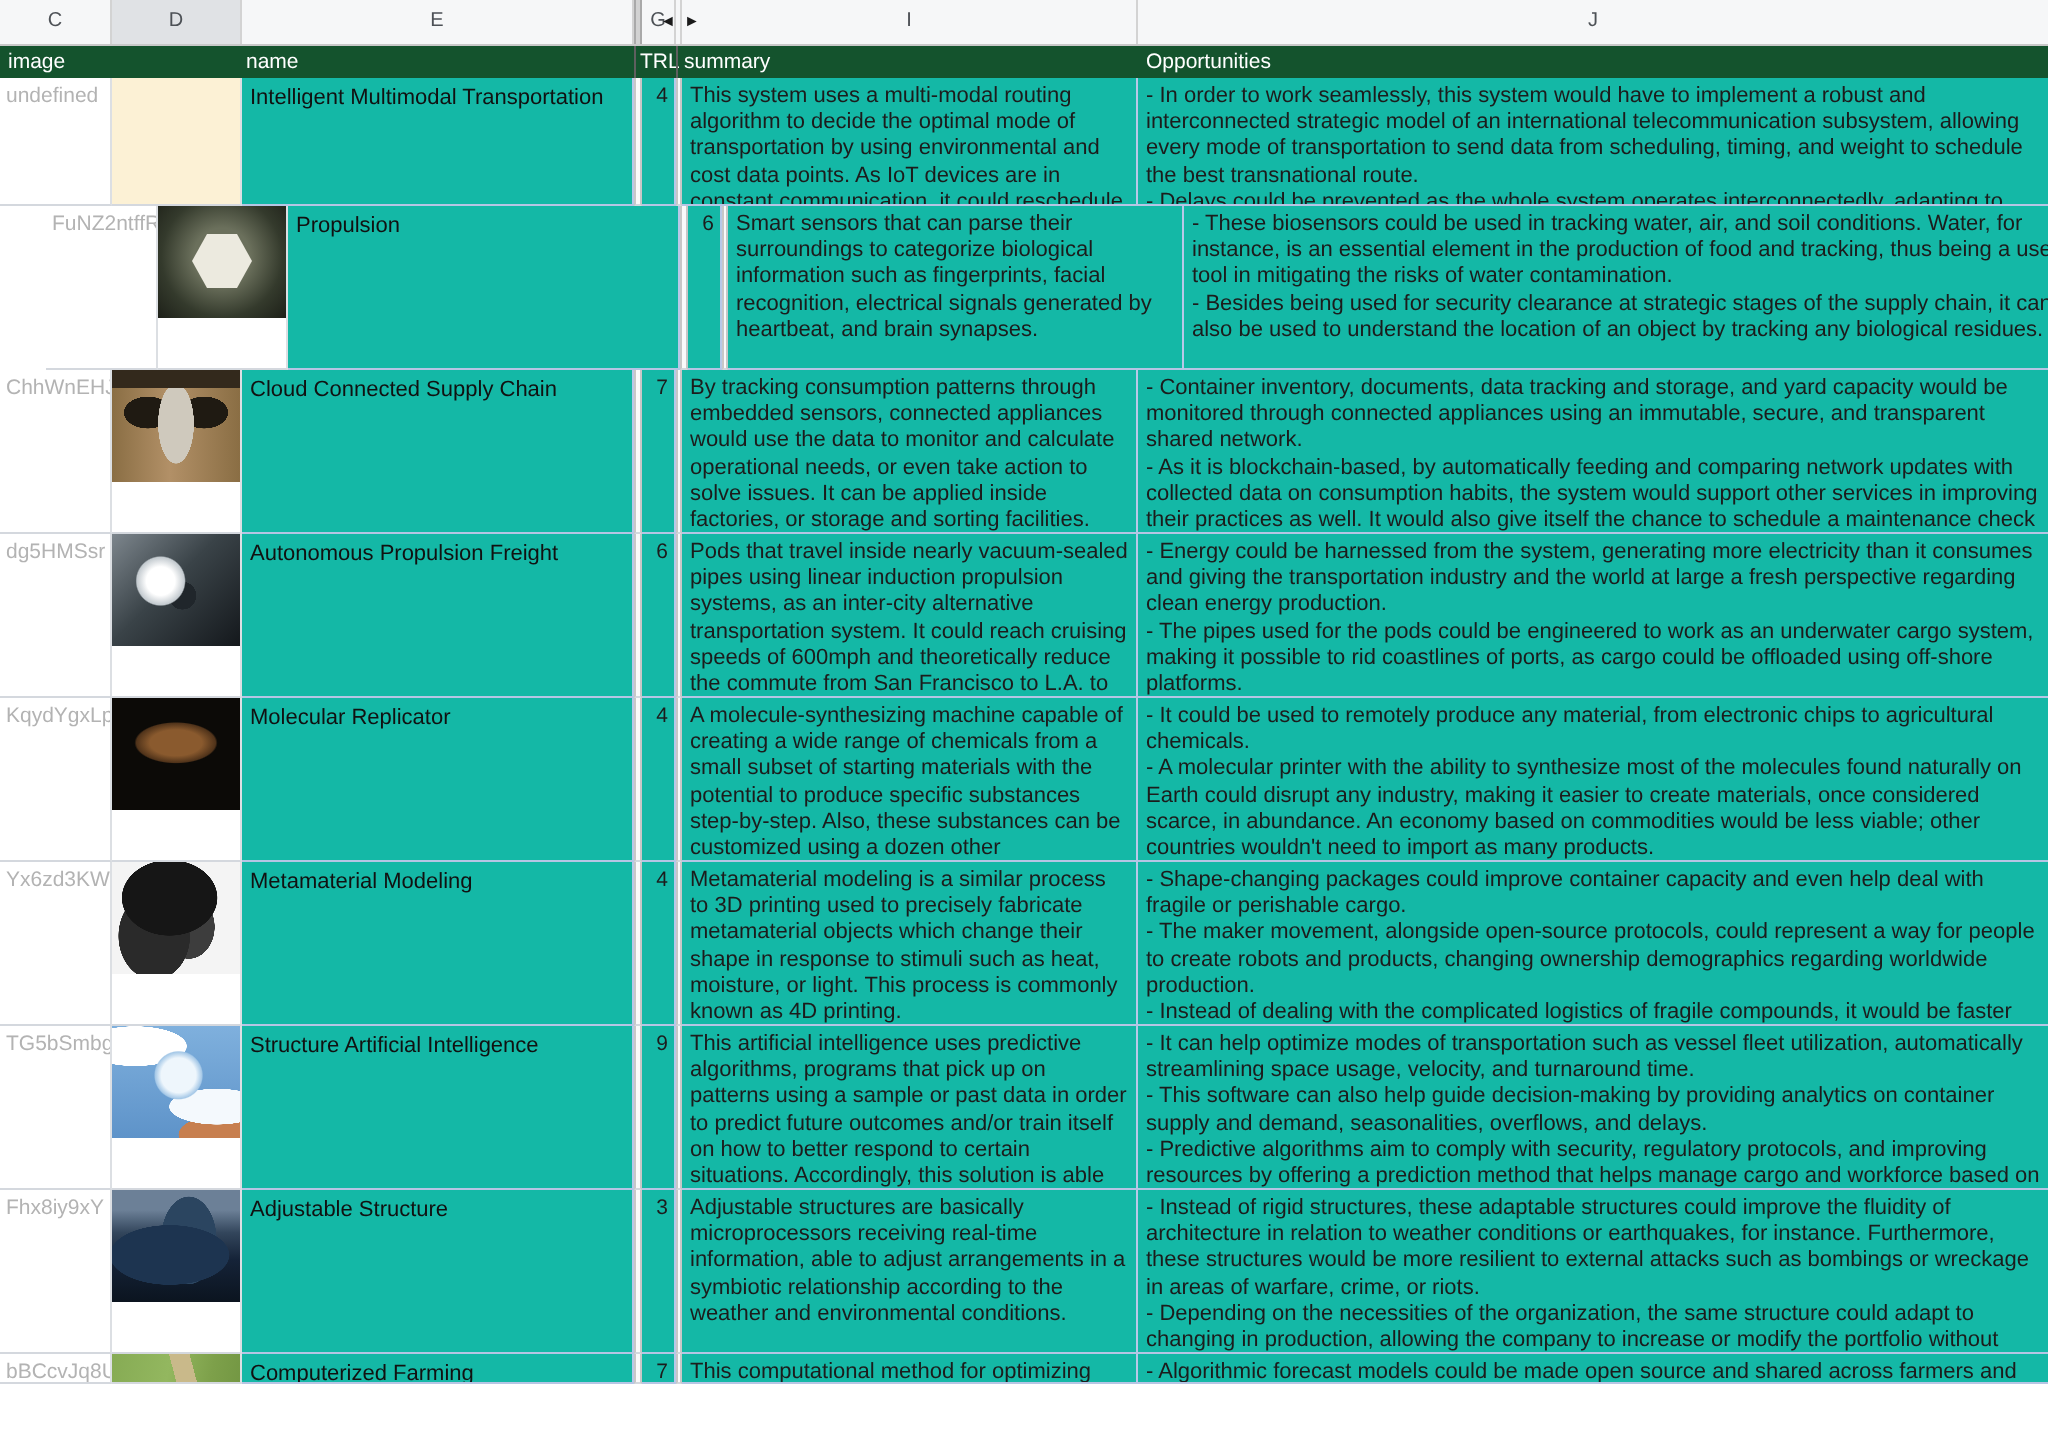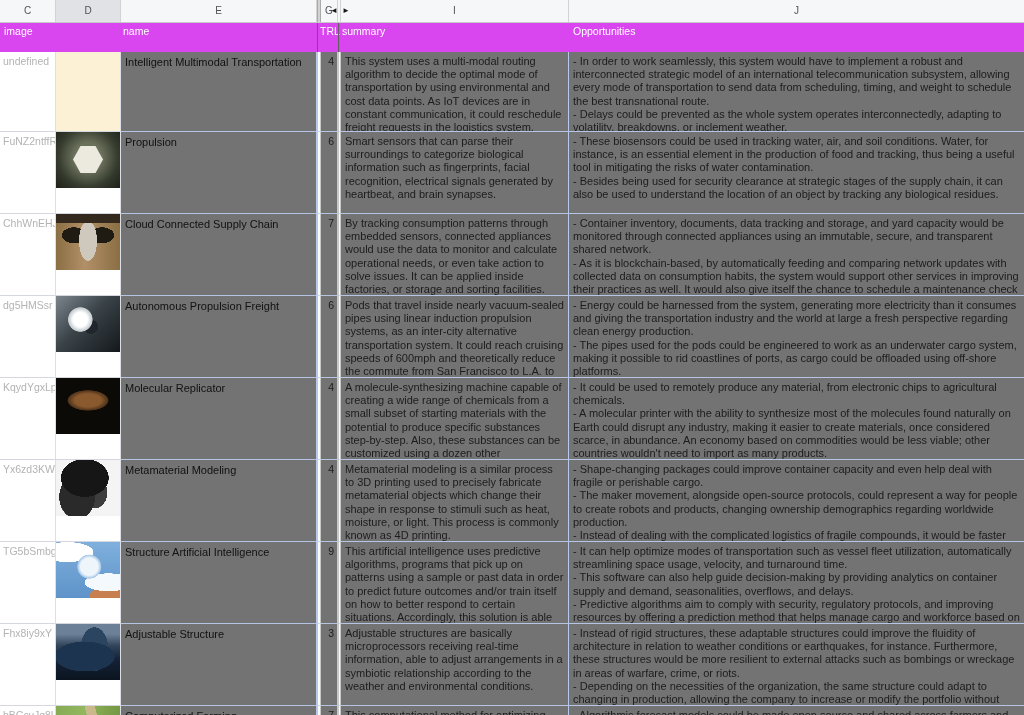--- a/index.html
+++ b/index.html
@@ -12,27 +12,27 @@
   .cell{position:absolute;top:0;bottom:0;box-sizing:border-box;overflow:hidden;}
   
   .letters{position:relative;height:22px;background:#f6f7f8;border-bottom:1px solid #c9c9c9;}
   .letters .cell{background:#f6f7f8;border-right:1px solid #d3d3d3;color:#4d5156;
                  font-size:10px;text-align:center;line-height:22px;}
   .letters .cD{background:#e0e2e5;}
   .letters .gap{background:#d2d2d2;border-left:1px solid #a9a9a9;border-right:1px solid #a9a9a9;}
   .arrow{position:absolute;top:0;font-size:8px;line-height:22px;color:#1a1a1a;}
   .arrow.l{left:330px}.arrow.r{left:342px}
   
-  .fieldbar{position:relative;height:29px;background:#d946ef;color:#fff;font-size:10.5px;}
+  .fieldbar{position:relative;height:16px;background:#14532d;color:#fff;font-size:10.5px;}
   .fieldbar span{position:absolute;top:1.5px;white-space:nowrap;}
   .fieldbar .seam{position:absolute;top:0;bottom:0;width:1px;background:#5f5f5f;}
   
   .row{position:relative;border-bottom:0;}
   .row .cell{border-right:1px solid #dcdfe3;border-bottom:1px solid #d4d8de;background:#fff;}
-  .row .cE,.row .cG,.row .cI,.row .cJ{background:#737373;border-right:1px solid #b8c8e8;border-bottom:1px solid #b6c5e4;}
+  .row .cE,.row .cG,.row .cI,.row .cJ{background:#14b8a6;border-right:1px solid #b8c8e8;border-bottom:1px solid #b6c5e4;}
   .row .gF,.row .gH{background:#fafafa;border-left:1px solid #c7c7c7;border-right:1px solid #c7c7c7;border-bottom:1px solid #d4d8de;}
   .idtxt{display:block;padding:3px 0 0 3px;color:#b3b3b3;font-size:10.5px;white-space:nowrap;}
   .nametxt{display:block;padding:4px 3px 0 4px;color:#111;font-size:11px;line-height:13px;}
   .trltxt{display:block;padding:3px 3px 0 0;text-align:right;color:#1c1c1c;font-size:10.5px;}
   .bodytxt{padding:3px 4px 0 4px;color:#1c1c1c;font-size:11px;line-height:13.2px;}
   .bodytxt div{margin:0;}
   .beige{background:#fcf1d5 !important;}
   
   .thumb{position:absolute;left:0;top:0;width:64px;height:56px;overflow:hidden;}
   .img-biosensor{background:radial-gradient(circle at 50% 45%,#6b705c 0 32%,#343a2c 68%,#1d2018 100%);}
@@ -90,21 +90,21 @@
     <span style="left:4px">image</span>
     <span style="left:123px">name</span>
     <span style="left:320px">TRL</span>
     <span style="left:342px">summary</span>
     <span style="left:573px">Opportunities</span>
     <span class="seam" style="left:317px"></span>
     <span class="seam" style="left:338px"></span>
   </div>
 
   <div id="rows">
-      <div class="row" style="height: 80px;">
+      <div class="row" style="height: 64px;">
     <div class="cell cC">
           <span class="idtxt">undefined</span>
         </div>
     <div class="cell cD beige"></div>
     <div class="cell cE">
           <span class="nametxt">Intelligent Multimodal Transportation</span>
         </div>
     <div class="cell gF"></div>
     <div class="cell cG">
           <span class="trltxt">4</span>
@@ -113,21 +113,21 @@
     <div class="cell cI">
           <div class="bodytxt">This system uses a multi-modal routing algorithm to decide the optimal mode of transportation by using environmental and cost data points. As IoT devices are in constant communication, it could reschedule freight requests in the logistics system,</div>
         </div>
     <div class="cell cJ" style="border-right:none">
           <div class="bodytxt">
             <div>- In order to work seamlessly, this system would have to implement a robust and interconnected strategic model of an international telecommunication subsystem, allowing every mode of transportation to send data from scheduling, timing, and weight to schedule the best transnational route.</div>
             <div>- Delays could be prevented as the whole system operates interconnectedly, adapting to volatility, breakdowns, or inclement weather.</div>
           </div>
         </div>
   </div>
-      <div class="row" style="height: 82px;">
+      <div class="row" style="height: 82px; margin-left: 23px;">
     <div class="cell cC">
           <span class="idtxt">FuNZ2ntffR</span>
         </div>
     <div class="cell cD">
           <div class="thumb img-biosensor">
             <span class="hex"></span>
           </div>
         </div>
     <div class="cell cE">
           <span class="nametxt">Propulsion</span>

